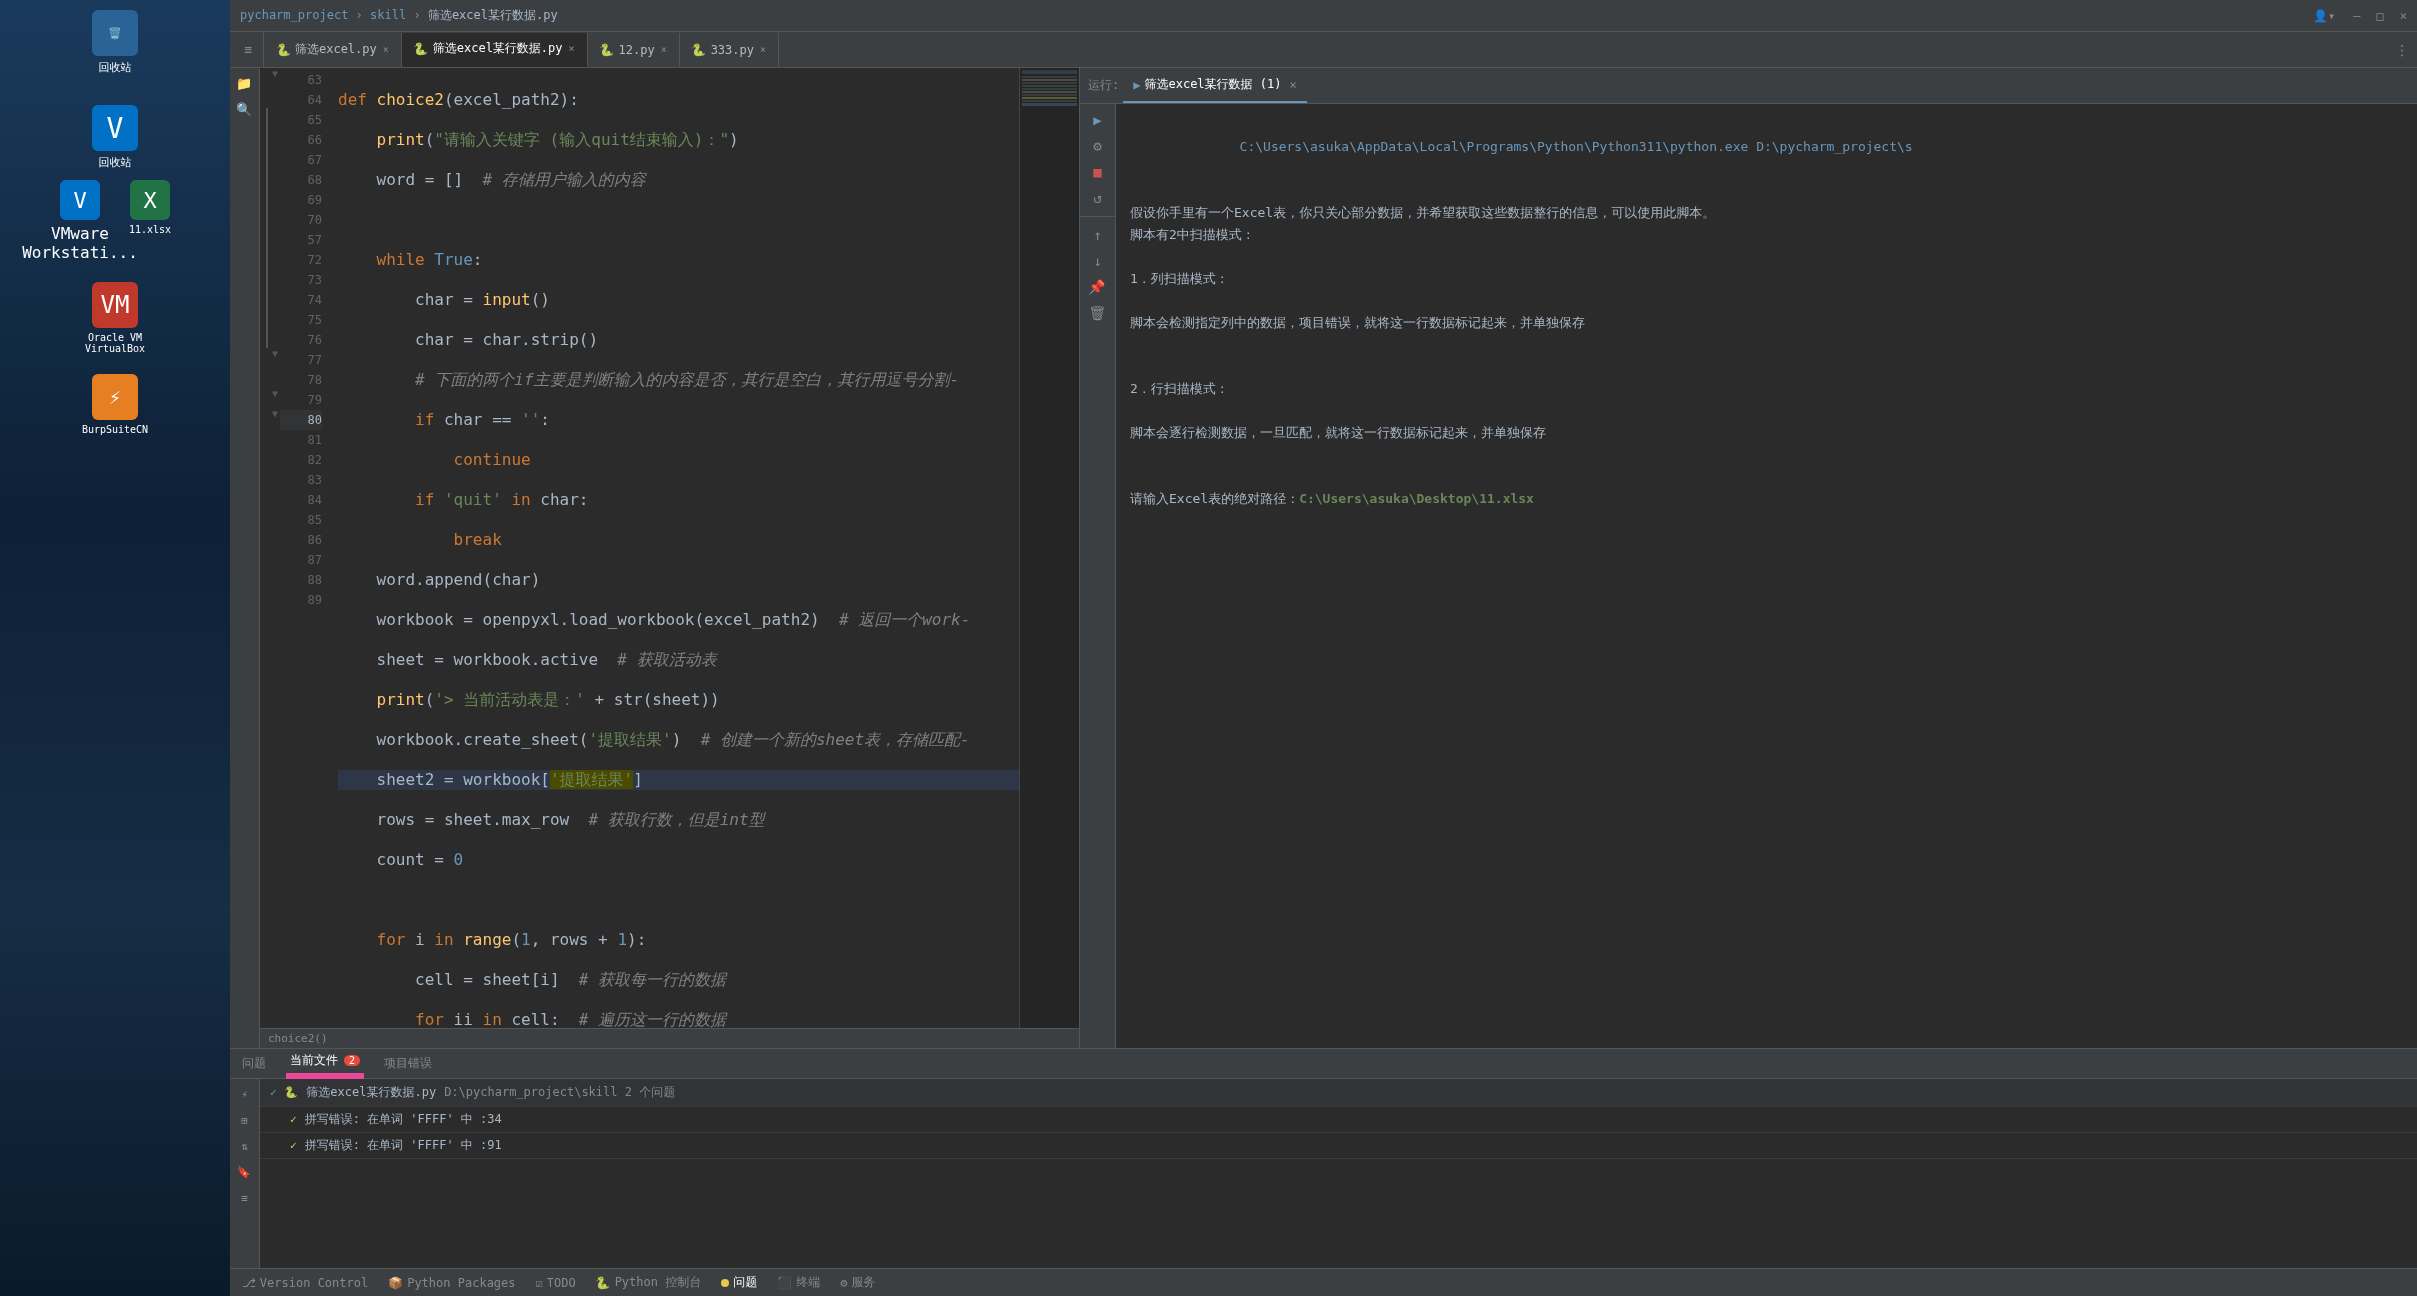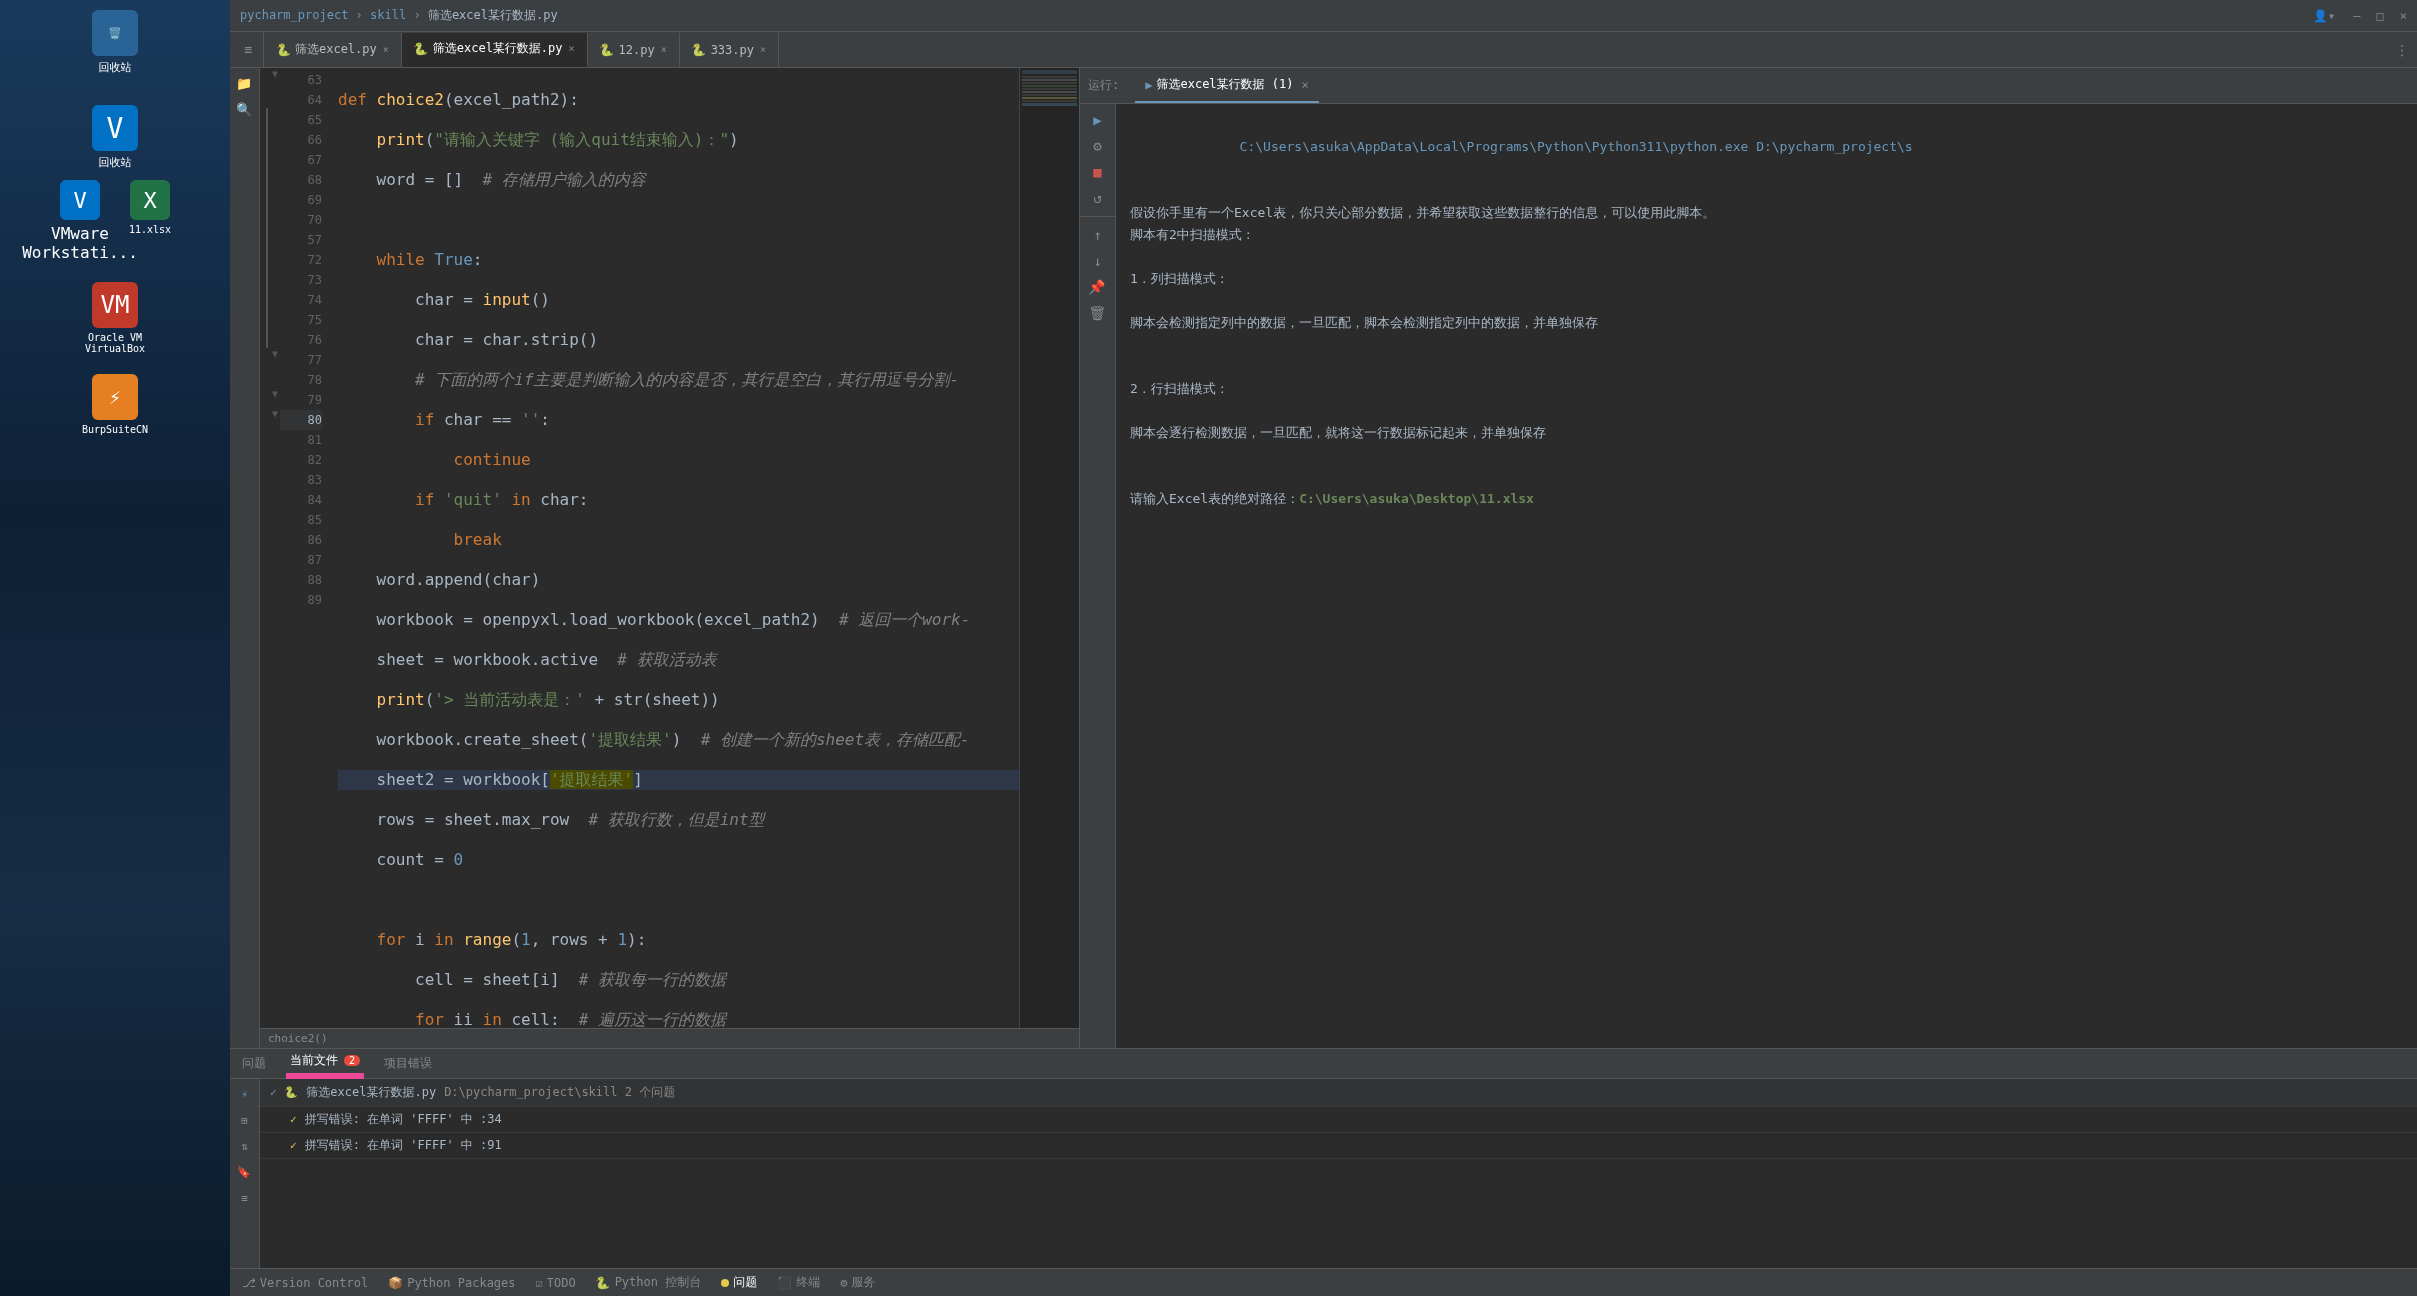--- a/index.html
+++ b/index.html
@@ -630,21 +630,21 @@
           </div>
         </div>
 
         <div id="editor-status">
           <span>choice2()</span>
         </div>
       </div>
 
       <div id="run-panel">
         <div id="run-header">
-          <span style="color:#888; margin-right:16px;">运行:</span>
+          <span style="color:#888; margin-right:4px;">运行:</span>
           <div class="run-tab active">
             <span class="run-tab-icon">▶</span>
             <span>筛选excel某行数据 (1)</span>
             <span style="margin-left:8px; color:#888; cursor:pointer;">×</span>
           </div>
         </div>
 
         <div id="run-content-wrapper">
 
           <div id="run-toolbar">
@@ -662,21 +662,21 @@
           <div id="run-output">
             <div class="run-output-line">
               <span class="run-path">C:\Users\asuka\AppData\Local\Programs\Python\Python311\python.exe D:\pycharm_project\s</span>
             </div>
             <div class="run-output-line">&nbsp;</div>
             <div class="run-output-line">假设你手里有一个Excel表，你只关心部分数据，并希望获取这些数据整行的信息，可以使用此脚本。</div>
             <div class="run-output-line">脚本有2中扫描模式：</div>
             <div class="run-output-line">&nbsp;</div>
             <div class="run-output-line">1．列扫描模式：</div>
             <div class="run-output-line">&nbsp;</div>
-            <div class="run-output-line">脚本会检测指定列中的数据，一旦匹配，脚本会检测指定列中的数据，并单独保存</div>
+            <div class="run-output-line">脚本会检测指定列中的数据，项目错误，就将这一行数据标记起来，并单独保存</div>
             <div class="run-output-line">&nbsp;</div>
             <div class="run-output-line">&nbsp;</div>
             <div class="run-output-line">2．行扫描模式：</div>
             <div class="run-output-line">&nbsp;</div>
             <div class="run-output-line">脚本会逐行检测数据，一旦匹配，就将这一行数据标记起来，并单独保存</div>
             <div class="run-output-line">&nbsp;</div>
             <div class="run-output-line">&nbsp;</div>
             <div class="run-output-line">请输入Excel表的绝对路径：<span class="run-excel-path">C:\Users\asuka\Desktop\11.xlsx</span></div>
           </div>
         </div>

